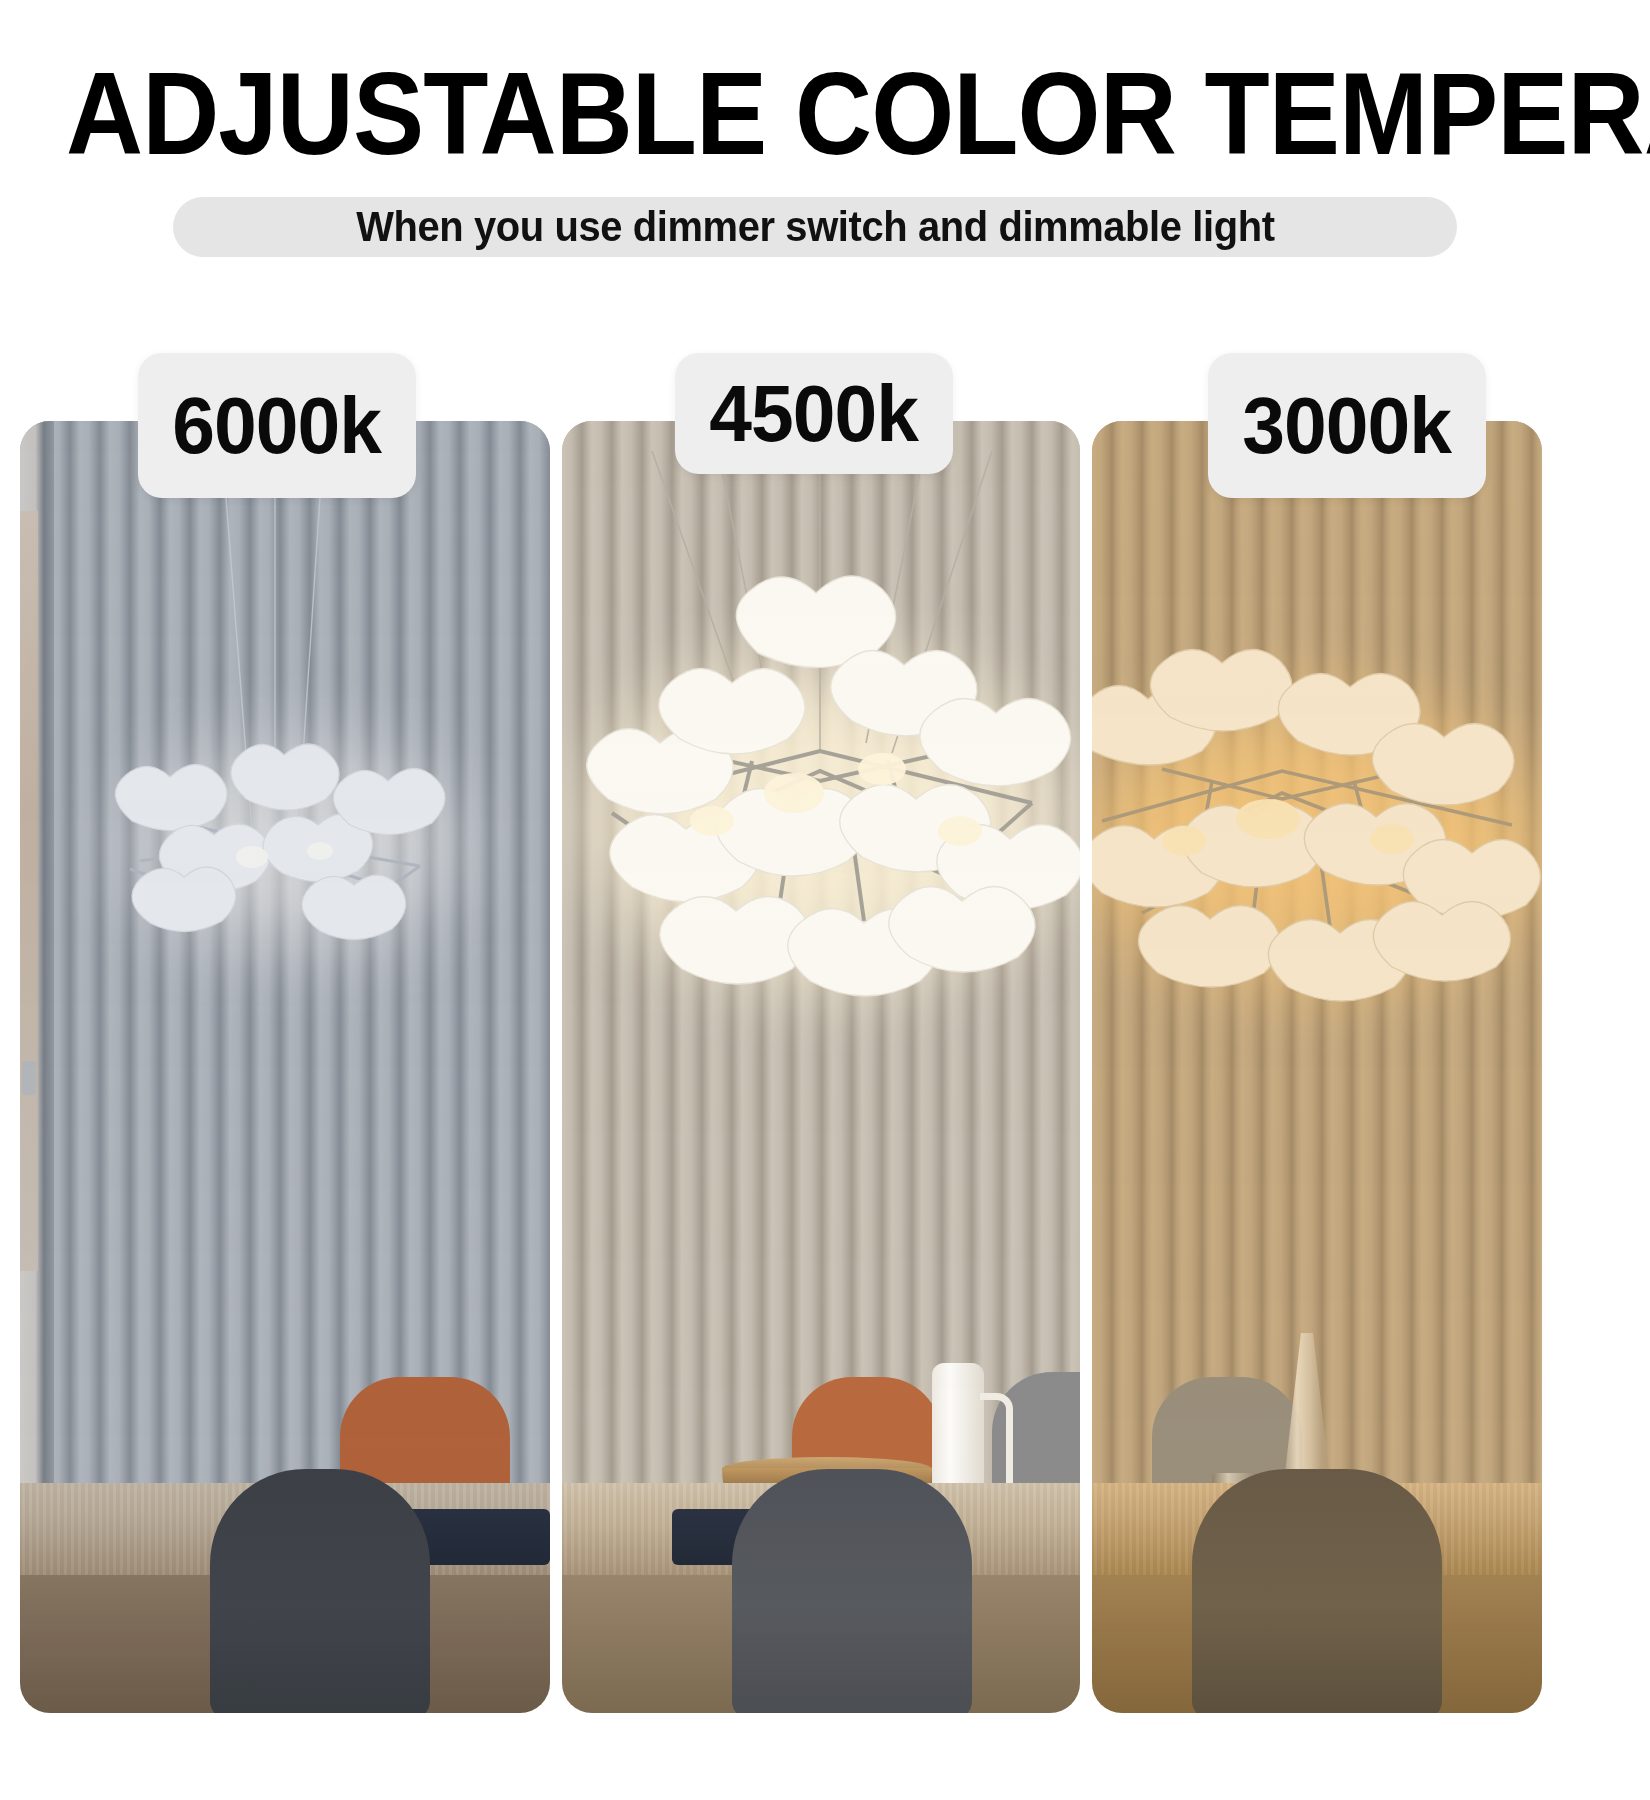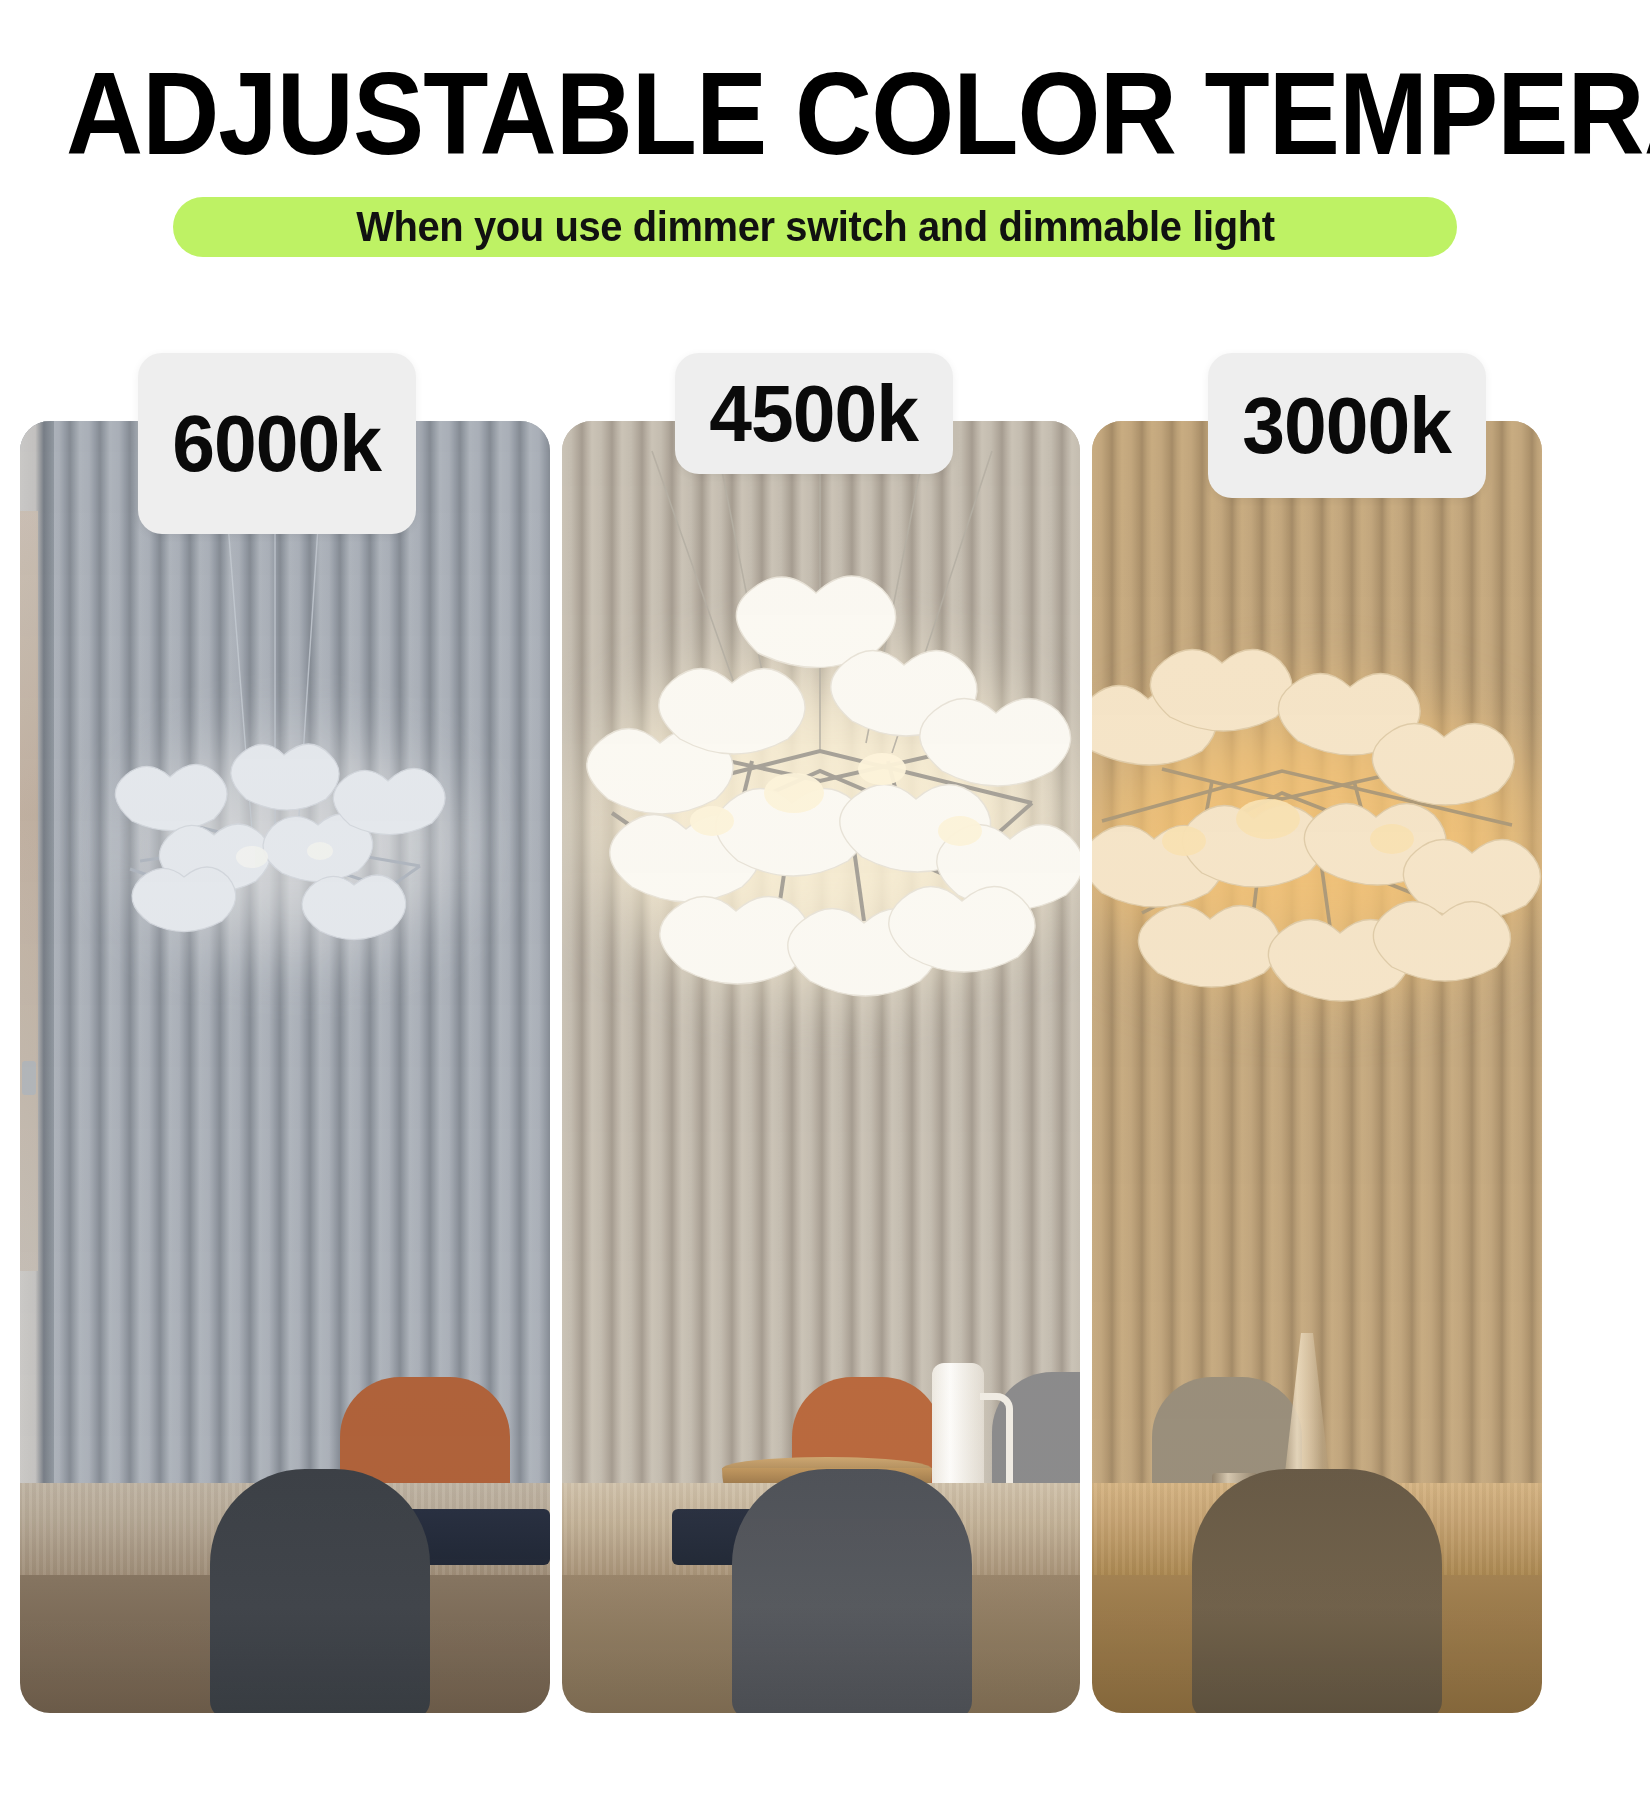--- a/index.html
+++ b/index.html
@@ -25,21 +25,21 @@
     color:#000;
     transform:scaleX(0.92);
     transform-origin:50% 50%;
     white-space:nowrap;
   }
 
   
   .pill{
     position:absolute;left:173px;top:197px;
     width:1284px;height:60px;
-    background:#bef264;
+    background:#e5e5e5;
     border-radius:32px;
     display:flex;align-items:center;justify-content:center;
   }
   .pill-text{
     font-family:"Liberation Sans", sans-serif;
     font-weight:700;
     font-size:42px;
     color:#111;
     letter-spacing:-0.4px;
     transform:scaleX(0.95);
@@ -205,21 +205,21 @@
   }
   .badge-text{
     font-family:"Liberation Sans", sans-serif;
     font-weight:700;
     font-size:80px;
     color:#0a0a0a;
     letter-spacing:-1px;
     transform:scaleX(0.96);
     white-space:nowrap;
   }
-  .b1{left:138px;top:353px;width:278px;height:181px;}
+  .b1{left:138px;top:353px;width:278px;height:145px;}
   .b2{left:675px;top:353px;width:278px;height:121px;}
   .b3{left:1208px;top:353px;width:278px;height:145px;}
 </style>
 </head>
 <body>
 
 <div class="page">
 
   <div class="headline">ADJUSTABLE COLOR TEMPERATURE</div>
 

